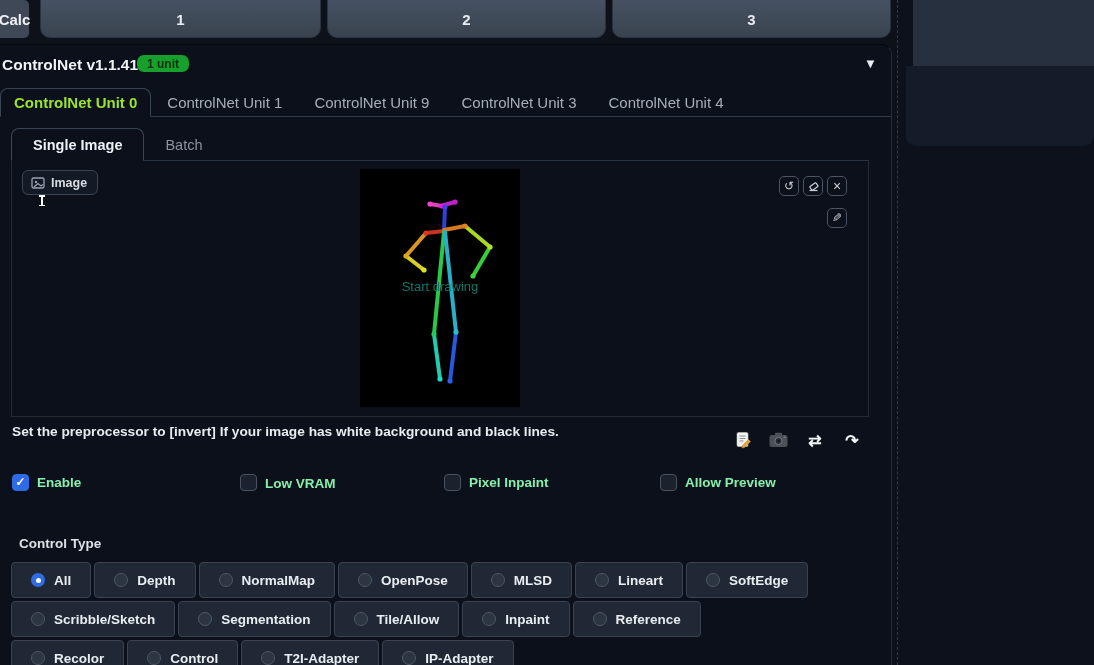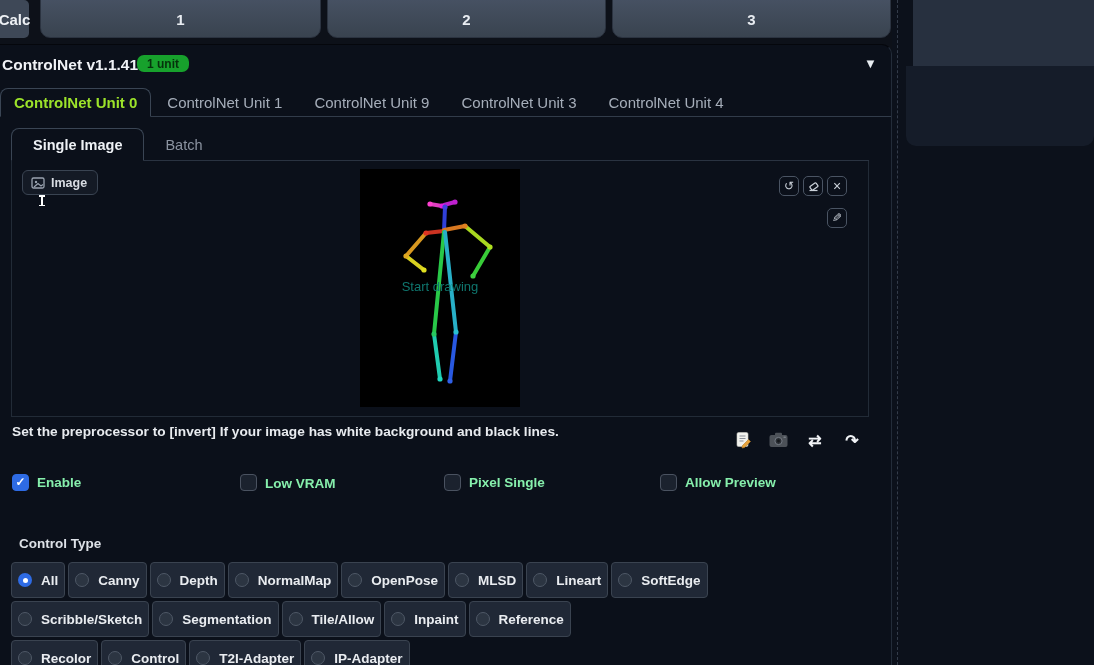--- a/index.html
+++ b/index.html
@@ -64,21 +64,21 @@
   .cb.on{background:#2e6be4;border:1px solid #2e6be4;color:#fff;font-size:12px;font-weight:700;}
   .cb.off{background:#1b222e;border:1px solid #4a5260;}
   .cb.on::after{content:"✓";}
   .cb-label{font-size:13.5px;font-weight:600;color:#86efac;}
 
   .section-label{left:11px;top:536px;font-size:13.5px;font-weight:600;color:#dde1e7;margin-left:8px;}
 
   
   .chip-row{left:11px;display:flex;gap:3px;}
   .chip{height:36px;box-sizing:border-box;border:1px solid #3a4350;border-radius:4px;background:#202836;
-    display:flex;align-items:center;gap:9px;padding:0 6px;cursor:pointer;}
+    display:flex;align-items:center;gap:9px;padding:0 19px;cursor:pointer;}
   .chip-label{font-size:13.5px;font-weight:600;color:#e9ecf0;white-space:nowrap;}
   .radio{width:14px;height:14px;border-radius:50%;box-sizing:border-box;}
   .radio.off{border:1.5px solid #4e5866;background:#2c3542;}
   .radio.on{background:#2e6be4;display:flex;align-items:center;justify-content:center;}
   .radio.on::after{content:"";width:5px;height:5px;border-radius:50%;background:#fff;}
 
   
   .right-base{left:892px;top:0;width:202px;height:665px;background:#0c111b;}
   .v-divider{left:897px;top:0;height:665px;border-left:1px dashed #4a5464;opacity:.65;}
   .side-panel-a{left:913px;top:0;width:181px;height:66px;background:#27303f;}
@@ -235,40 +235,36 @@
   <div class="abs cb-item" style="left:12px;top:473px;">
     <span class="cb on"></span>
     <span class="cb-label">Enable</span>
   </div>
   <div class="abs cb-item" style="left:240px;top:473px;align-items:flex-end;">
     <span class="cb off"></span>
     <span class="cb-label">Low VRAM</span>
   </div>
   <div class="abs cb-item" style="left:444px;top:473px;">
     <span class="cb off"></span>
-    <span class="cb-label">Pixel Single</span>
+    <span class="cb-label">Pixel Inpaint</span>
   </div>
   <div class="abs cb-item" style="left:660px;top:473px;">
     <span class="cb off"></span>
     <span class="cb-label">Allow Preview</span>
   </div>
 
   <div class="abs section-label">Control Type</div>
 
   <div class="abs chip-row" style="top:562px;">
     <div class="chip">
       <span class="radio on"></span>
       <span class="chip-label">All</span>
     </div>
     <div class="chip">
       <span class="radio off"></span>
-      <span class="chip-label">Canny</span>
-    </div>
-    <div class="chip">
-      <span class="radio off"></span>
       <span class="chip-label">Depth</span>
     </div>
     <div class="chip">
       <span class="radio off"></span>
       <span class="chip-label">NormalMap</span>
     </div>
     <div class="chip">
       <span class="radio off"></span>
       <span class="chip-label">OpenPose</span>
     </div>

